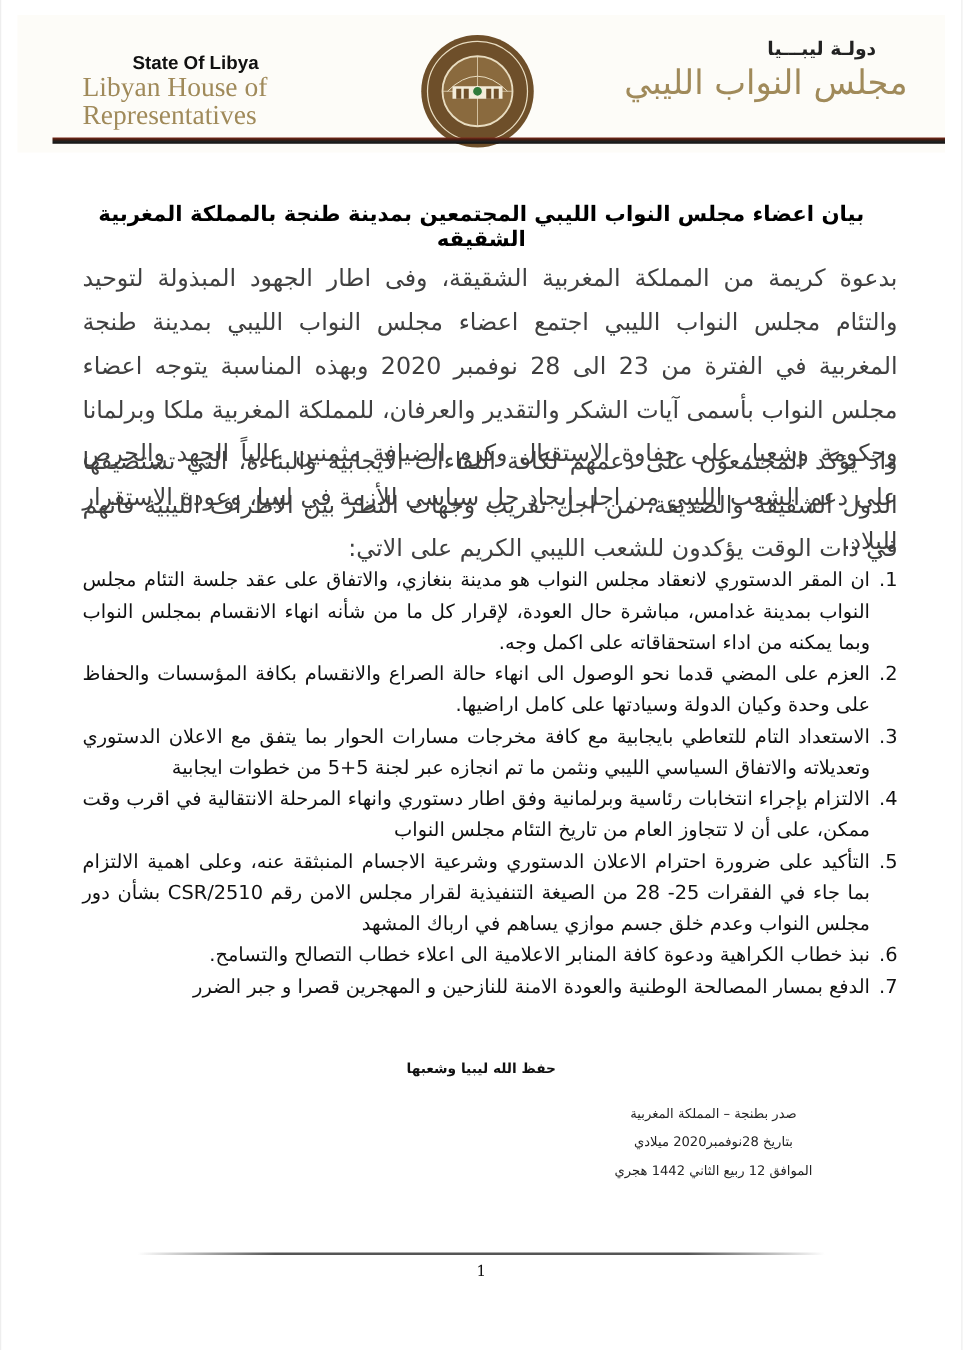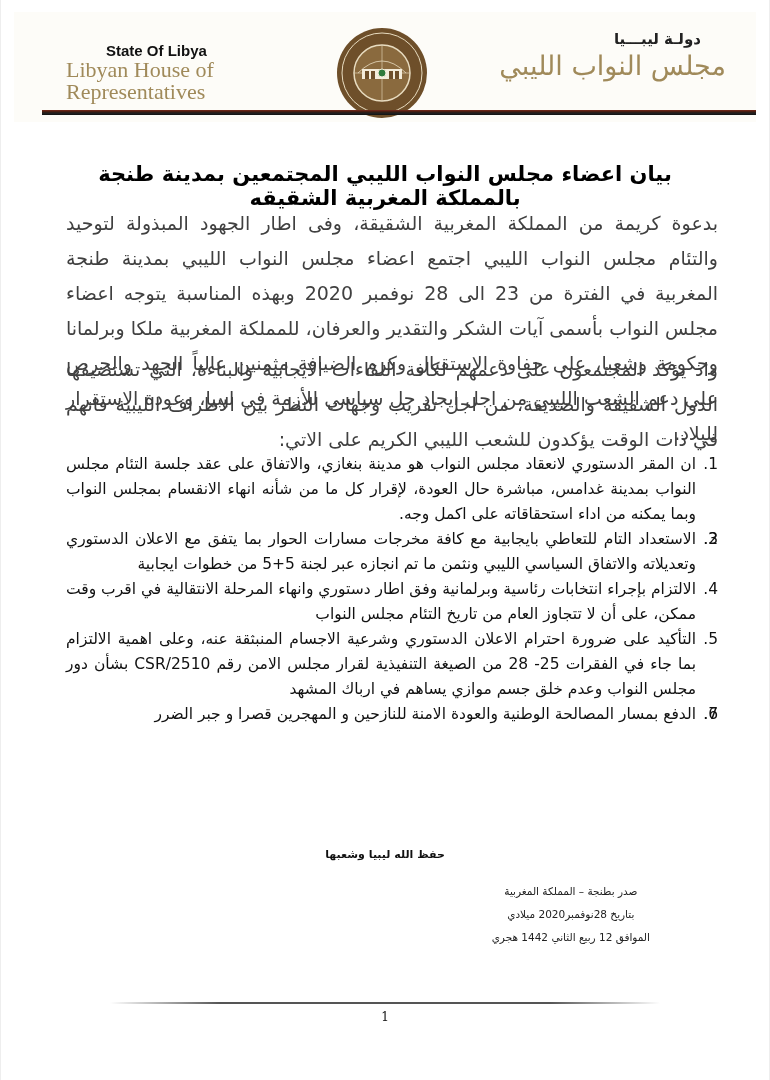--- a/index.html
+++ b/index.html
@@ -21,21 +21,21 @@
   .lh-en .house { font-family:"Liberation Serif", serif; font-size:22px; color:#a08a5a; line-height:22px; }
   .seal { position:absolute; left: 322px; top: 15px; width: 92px; height: 92px; }
   .lh-ar { position:absolute; right: 30px; top: 18px; width: 240px; text-align:right; direction:rtl; }
   .lh-ar .state-ar { font-family:"DejaVu Sans", sans-serif; font-weight:bold; font-size:15px; color:#222; margin-right:25px;text-align:right; }
   .lh-ar .house-ar { font-family:"DejaVu Serif", serif; font-size:27px; color:#a08a5a; margin-top:2px; letter-spacing:-1px; }
   .lh-rule { position:absolute; left: 42px; top: 110px; width: 714px; height: 5px;
     background: linear-gradient(#7a2a1a, #3a1a10 40%, #222 60%, #111); }
   .title {
     position:absolute; left: 60px; top: 162px; width: 650px;
     direction: rtl; text-align: center;
-    font-weight: bold; font-size: 21px; color: #000;
+    font-weight: bold; font-size: 17px; color: #000;
   }
   .body-text {
     position:absolute; left: 66px; width: 652px;
     direction: rtl; text-align: justify; text-align-last: right;
     font-family: "DejaVu Sans", sans-serif; font-size: 19px; line-height: 35px; color:#404040;
   }
   .p1 { top: 206px; }
   .p2 { top: 352px; }
   .items { position:absolute; left: 66px; top: 452px; width: 652px; direction: rtl; margin:0; padding:0; list-style:none;
     font-size: 15.5px; line-height: 25px; color:#111; }
@@ -83,25 +83,25 @@
 </div>
 <div class="lh-rule"></div>
 
 <div class="title">بيان اعضاء مجلس النواب الليبي المجتمعين بمدينة طنجة بالمملكة المغربية الشقيقه</div>
 
 <div class="body-text p1">بدعوة كريمة من المملكة المغربية الشقيقة، وفى اطار الجهود المبذولة لتوحيد والتئام مجلس النواب الليبي اجتمع اعضاء مجلس النواب الليبي بمدينة طنجة المغربية في الفترة من 23 الى 28 نوفمبر 2020 وبهذه المناسبة يتوجه اعضاء مجلس النواب بأسمى آيات الشكر والتقدير والعرفان، للمملكة المغربية ملكا وبرلمانا وحكومة وشعبا، على حفاوة الاستقبال وكرم الضيافة مثمنين عالياً الجهد والحرص على دعم الشعب الليبي من اجل ايجاد حل سياسي للأزمة في ليبيا، وعودة الاستقرار للبلاد.</div>
 <div class="body-text p2">واذ يؤكد المجتمعون على دعمهم لكافة اللقاءات الايجابية والبناءة، التي تستضيفها الدول الشقيقة والصديقة، من اجل تقريب وجهات النظر بين الاطراف الليبية فانهم في ذات الوقت يؤكدون للشعب الليبي الكريم على الاتي:</div>
 
 <ol class="items">
   <li><span class="num">1.</span><span>ان المقر الدستوري لانعقاد مجلس النواب هو مدينة بنغازي، والاتفاق على عقد جلسة التئام مجلس النواب بمدينة غدامس، مباشرة حال العودة، لإقرار كل ما من شأنه انهاء الانقسام بمجلس النواب وبما يمكنه من اداء استحقاقاته على اكمل وجه.</span></li>
-  <li><span class="num">2.</span></li>
+  <li><span class="num">2.</span><span>العزم على المضي قدما نحو الوصول الى انهاء حالة الصراع والانقسام بكافة المؤسسات والحفاظ على وحدة وكيان الدولة وسيادتها على كامل اراضيها.</span></li>
   <li><span class="num">3.</span><span>الاستعداد التام للتعاطي بايجابية مع كافة مخرجات مسارات الحوار بما يتفق مع الاعلان الدستوري وتعديلاته والاتفاق السياسي الليبي ونثمن ما تم انجازه عبر لجنة 5+5 من خطوات ايجابية</span></li>
   <li><span class="num">4.</span><span>الالتزام بإجراء انتخابات رئاسية وبرلمانية وفق اطار دستوري وانهاء المرحلة الانتقالية في اقرب وقت ممكن، على أن لا تتجاوز العام من تاريخ التئام مجلس النواب</span></li>
   <li><span class="num">5.</span><span>التأكيد على ضرورة احترام الاعلان الدستوري وشرعية الاجسام المنبثقة عنه، وعلى اهمية الالتزام بما جاء في الفقرات 25- 28 من الصيغة التنفيذية لقرار مجلس الامن رقم CSR/2510 بشأن دور مجلس النواب وعدم خلق جسم موازي يساهم في ارباك المشهد</span></li>
-  <li><span class="num">6.</span></li>
+  <li><span class="num">6.</span><span>نبذ خطاب الكراهية ودعوة كافة المنابر الاعلامية الى اعلاء خطاب التصالح والتسامح.</span></li>
   <li><span class="num">7.</span><span>الدفع بمسار المصالحة الوطنية والعودة الامنة للنازحين و المهجرين قصرا و جبر الضرر</span></li>
 </ol>
 
 <div class="closing">حفظ الله ليبيا وشعبها</div>
 
 <div class="issued">
   <div>صدر بطنجة – المملكة المغربية</div>
   <div>بتاريخ 28نوفمبر2020 ميلادي</div>
   <div>الموافق 12 ربيع الثاني 1442 هجري</div>
 </div>

